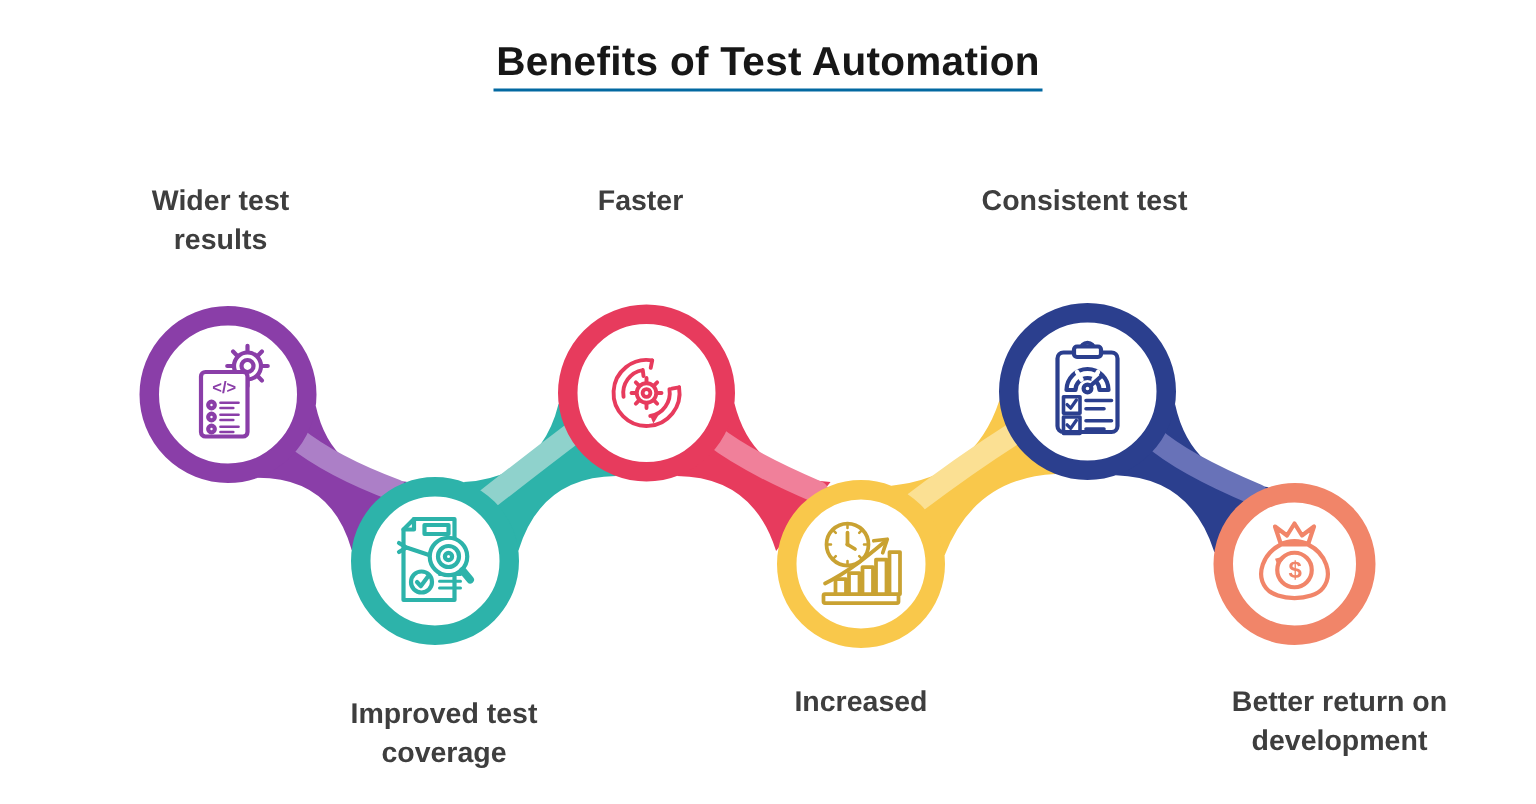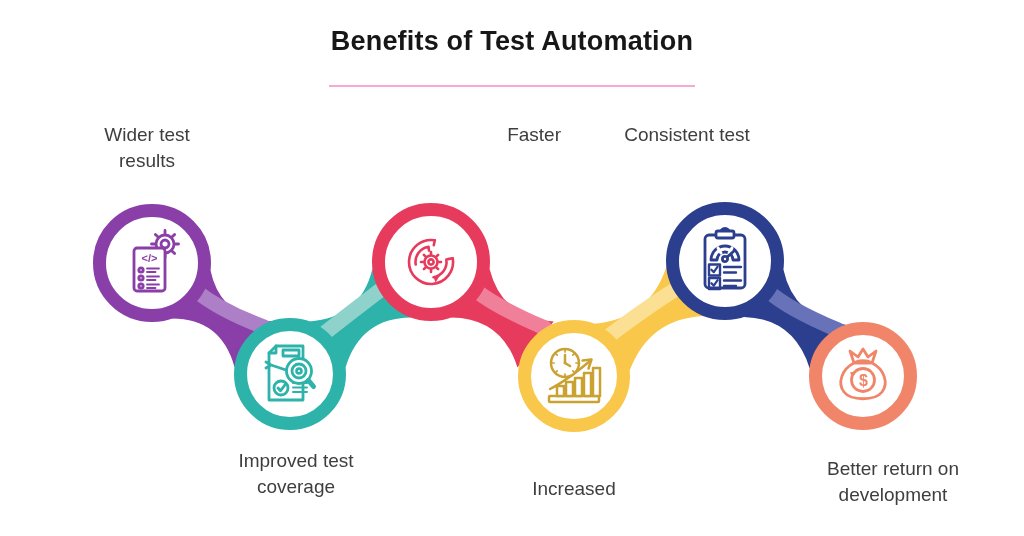--- a/index.html
+++ b/index.html
@@ -2,35 +2,35 @@
 <html><head>
 <meta charset="utf-8">
 <style>
   html,body{margin:0;padding:0;background:#ffffff;}
   .stage{
     position:relative;width:1024px;height:536px;background:#ffffff;overflow:hidden;
     font-family:"Liberation Sans", sans-serif;
   }
   .title-block{position:absolute;top:26px;left:0;right:0;text-align:center;}
   .title-block h1{
-    display:inline-block;margin:0;padding:0 2px 28px 2px;
+    display:inline-block;margin:0;padding:0 2px 2px 2px;
     font-size:27px;font-weight:bold;color:#171717;letter-spacing:.2px;
-    border-bottom:2px solid #f9a8d4;
+    border-bottom:2px solid #0369a1;
   }
   .diagram{position:absolute;left:0;top:0;width:1024px;height:536px;}
   .node-label{
     position:absolute;width:230px;text-align:center;
-    font-size:19px;line-height:26px;color:#3e3e3e;font-weight:400;
+    font-size:19px;line-height:26px;color:#3e3e3e;font-weight:700;
   }
   .node-label span{display:block;}
   .lbl-1{left:32px;top:122px;}
-  .lbl-2{left:181px;top:448px;}
-  .lbl-3{left:331px;top:122px;text-align:right;}
-  .lbl-4{left:459px;top:456px;margin-top:20px;}
-  .lbl-5{left:572px;top:122px;}
+  .lbl-2{left:181px;top:464px;}
+  .lbl-3{left:312px;top:122px;}
+  .lbl-4{left:459px;top:456px;}
+  .lbl-5{left:608px;top:122px;}
   .lbl-6{left:778px;top:456px;}
 </style>
 </head>
 <body>
 
 <div class="stage">
 
   <div class="title-block">
     <h1>Benefits of Test Automation</h1>
   </div>

